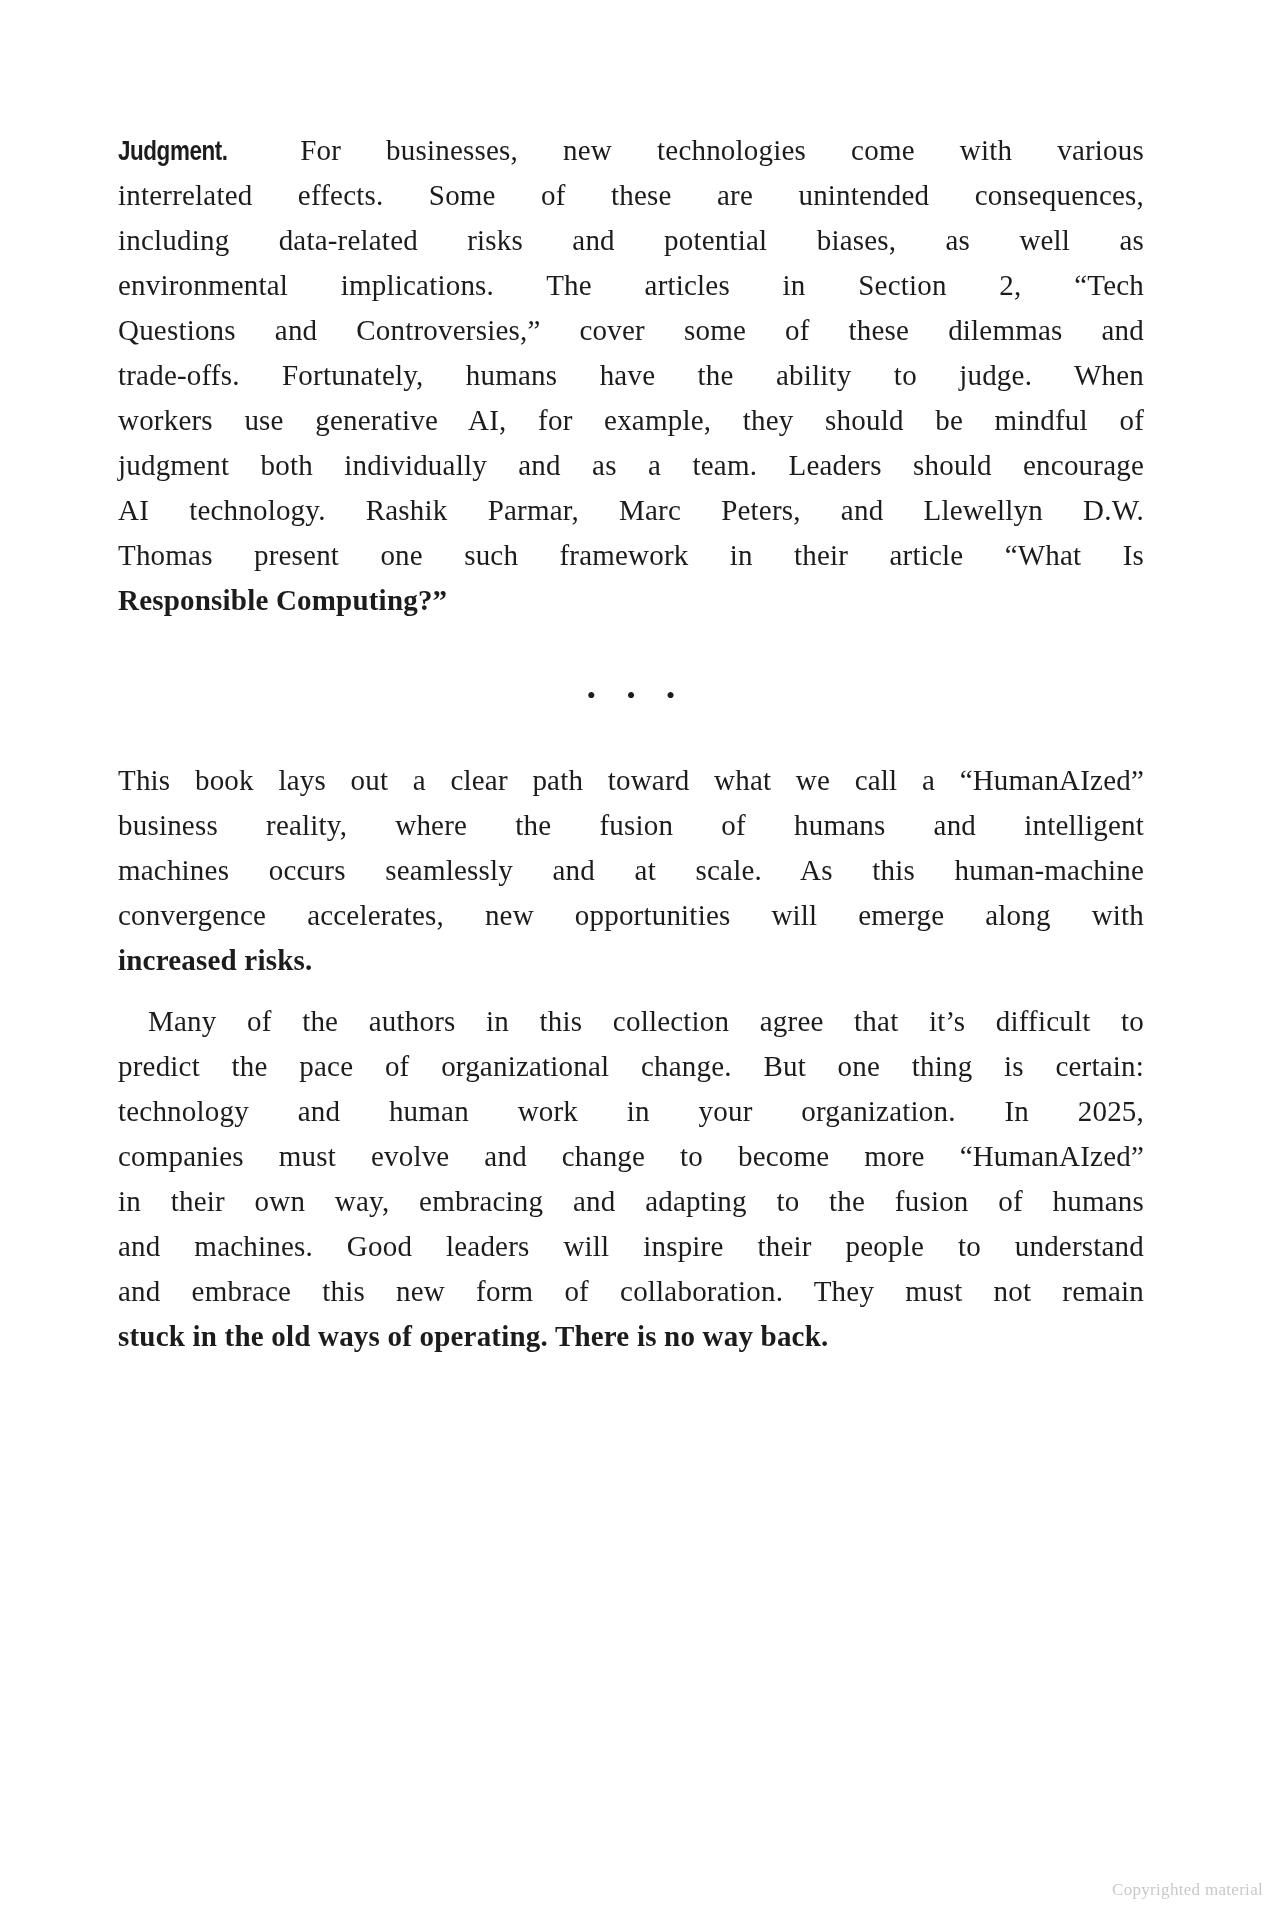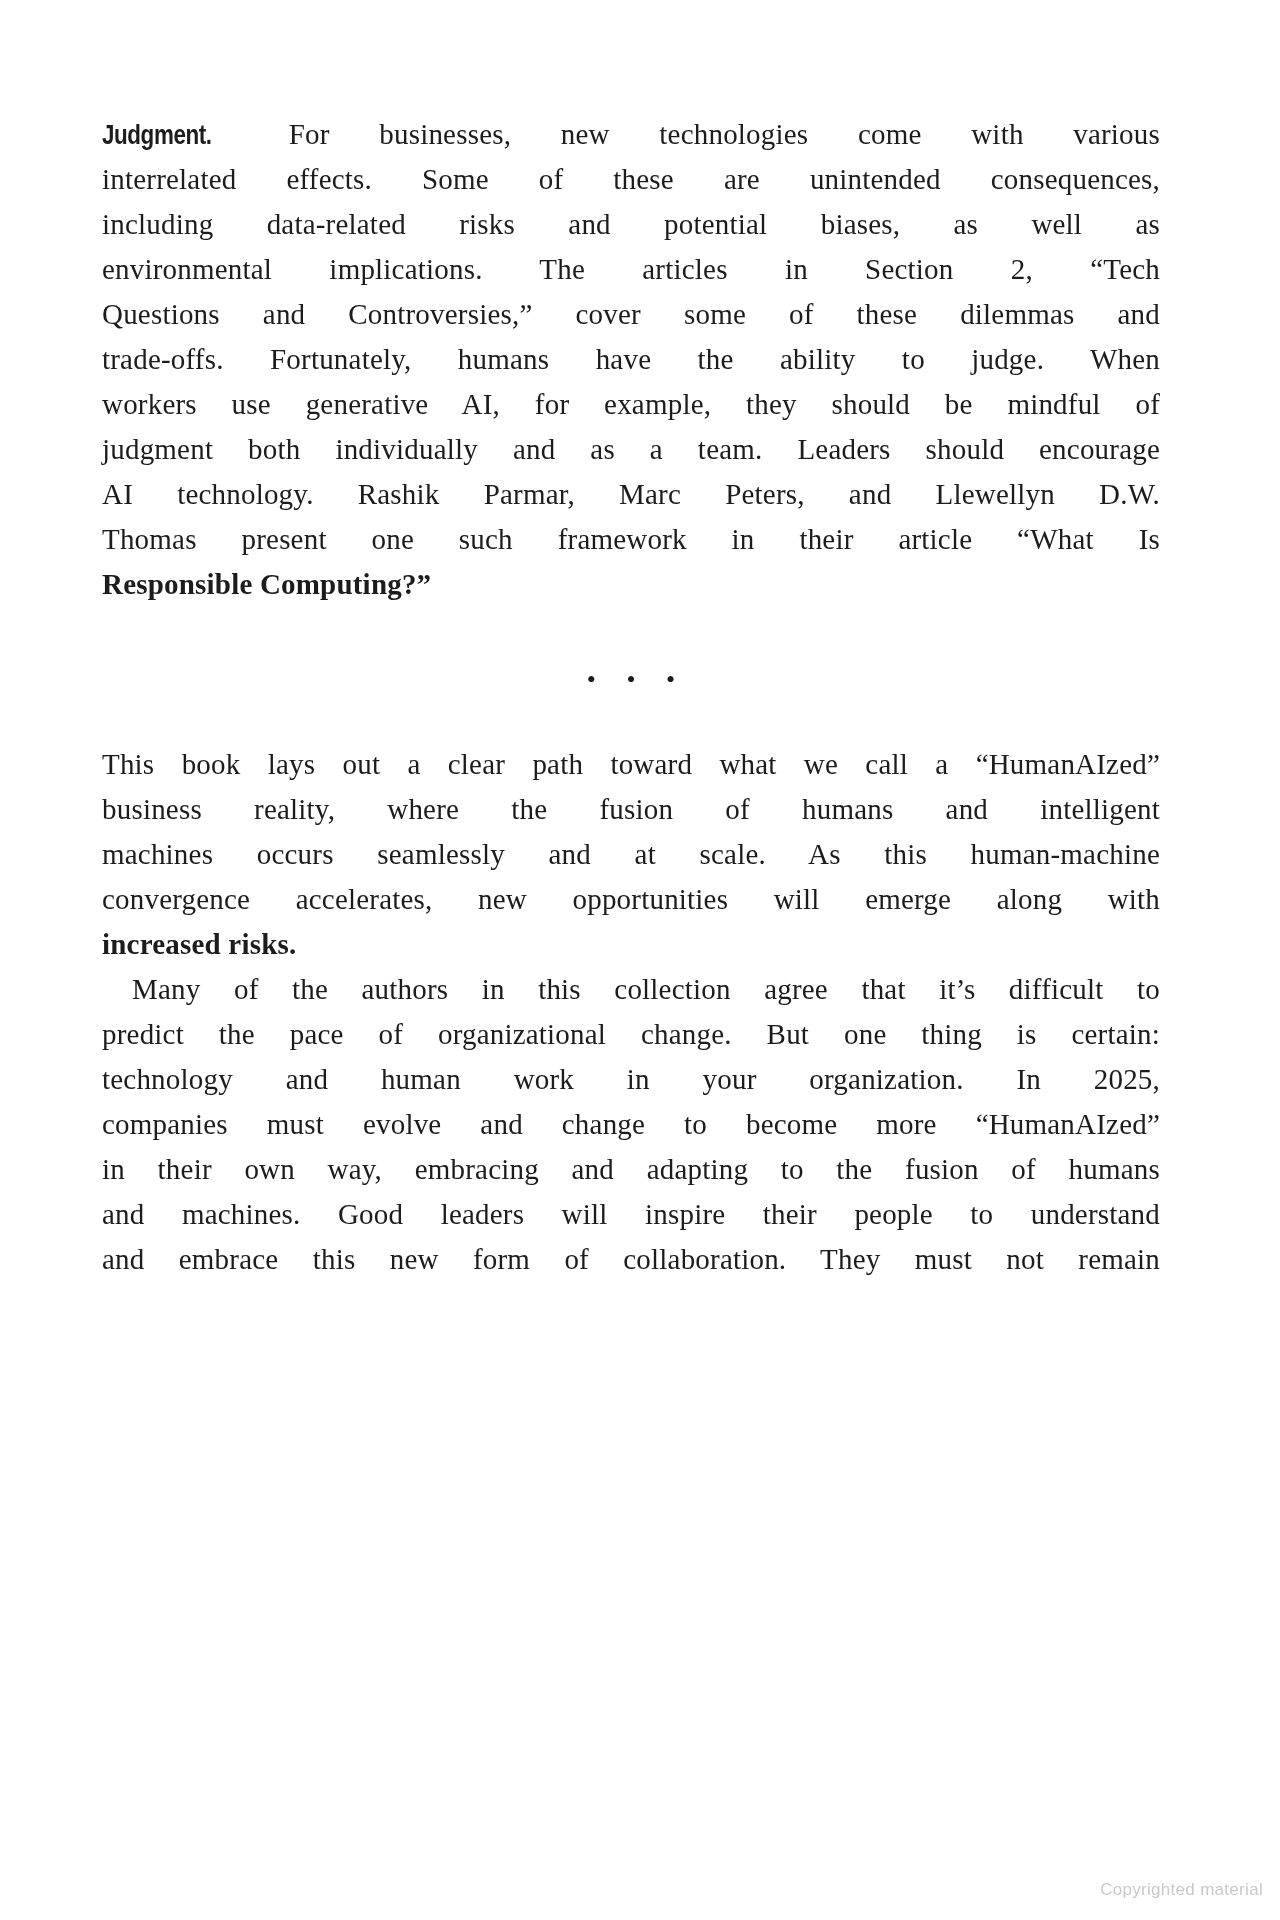--- a/index.html
+++ b/index.html
@@ -16,21 +16,21 @@
     font-family: "Liberation Serif", serif;
     color: #1c1c1c;
   }
   .text-block {
     position: absolute;
     left: 102px;
     top: 112px;
     width: 1058px;
   }
   .paragraph {
-    margin: 0;
+    margin: 16px;
   }
   .line {
     font-size: 29px;
     line-height: 45px;
     text-align: justify;
     text-align-last: justify;
     white-space: normal;
     letter-spacing: 0.2px;
   }
   .line.last {
@@ -56,21 +56,21 @@
     text-align: center;
     text-align-last: center;
     font-size: 26px;
     word-spacing: 24px;
     color: #1c1c1c;
   }
   .footer-note {
     position: absolute;
     right: 17px;
     top: 1880px;
-    font-family: Liberation Sans, sans-serif;
+    font-family: Liberation Serif, serif;
     font-size: 17px;
     color: #c9c9c9;
     letter-spacing: 0.3px;
   }
 </style>
 </head>
 <body>
 
 <div class="page">
   <main class="text-block" id="paragraphs-container">
@@ -96,16 +96,17 @@
         <div class="line last">increased risks.</div>
       </div>
       <div class="paragraph">
         <div class="line indent">Many of the authors in this collection agree that it’s difficult to</div>
         <div class="line">predict the pace of organizational change. But one thing is certain:</div>
         <div class="line">technology and human work in your organization. In 2025,</div>
         <div class="line">companies must evolve and change to become more “HumanAIzed”</div>
         <div class="line">in their own way, embracing and adapting to the fusion of humans</div>
         <div class="line">and machines. Good leaders will inspire their people to understand</div>
         <div class="line">and embrace this new form of collaboration. They must not remain</div>
+        <div class="line last">stuck in the old ways of operating. There is no way back.</div>
       </div>
     </main>
   <div class="footer-note">Copyrighted material</div>
 </div>
 
 </body></html>

